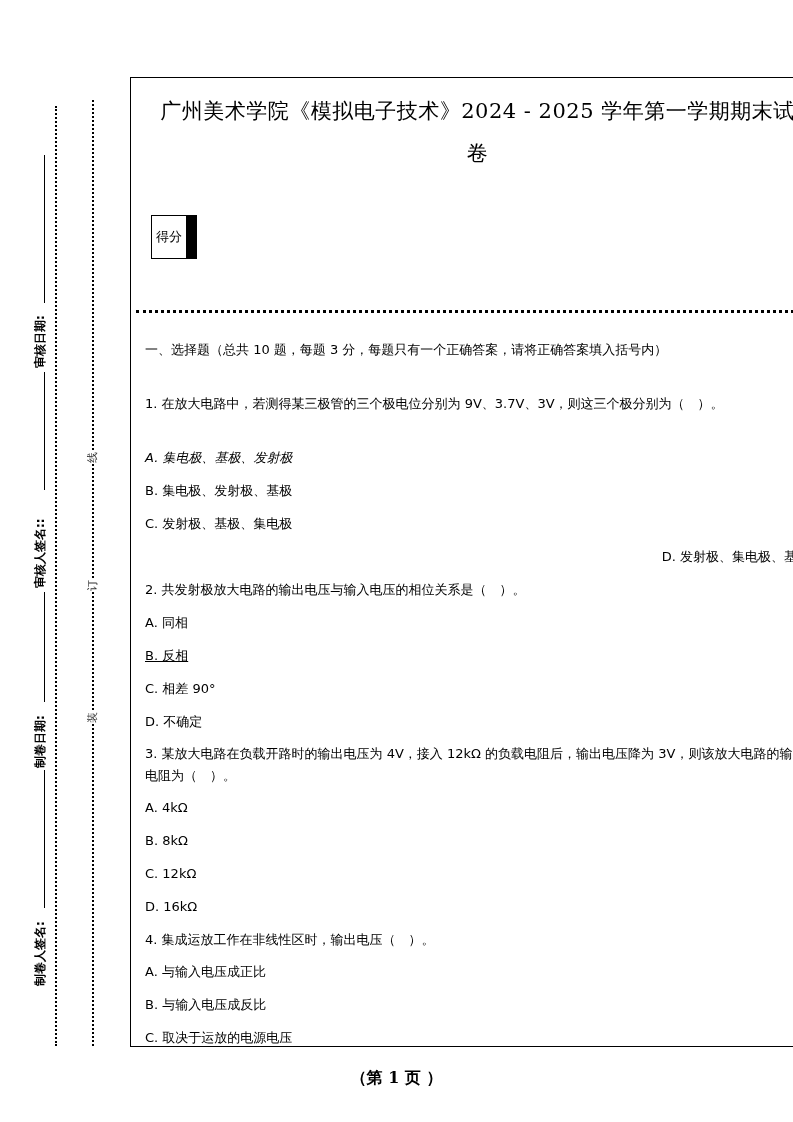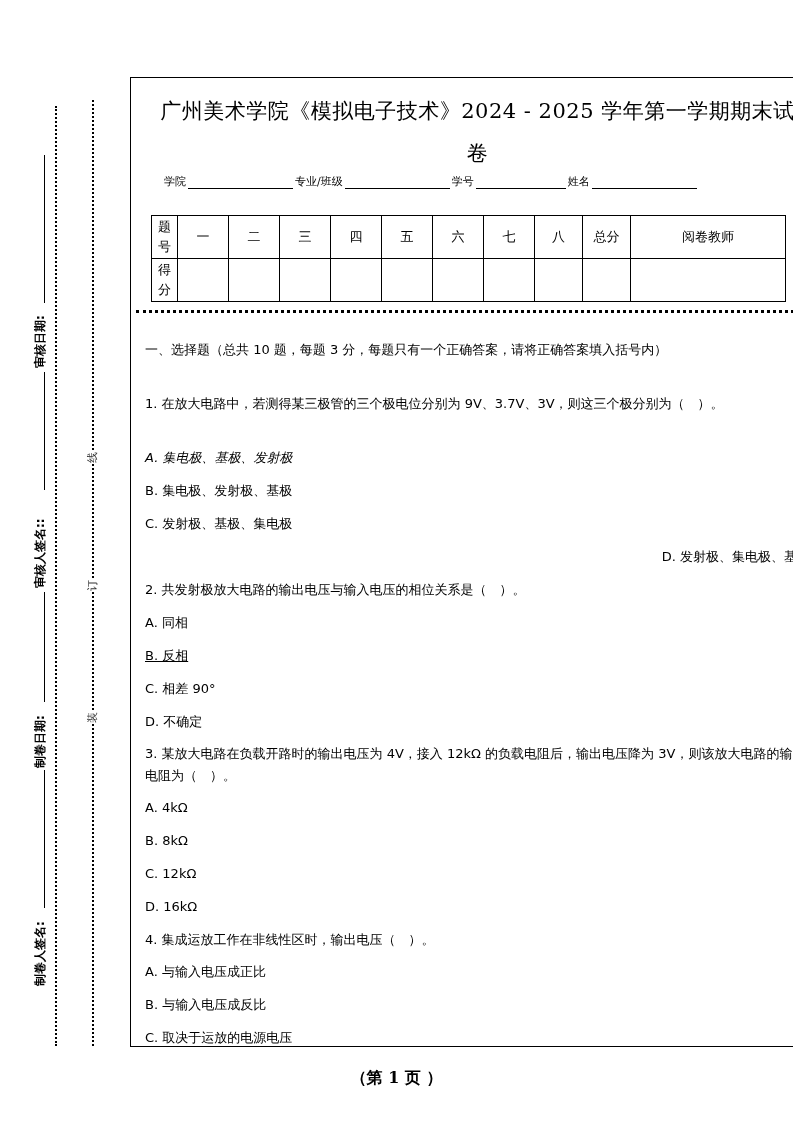--- a/index.html
+++ b/index.html
@@ -45,46 +45,23 @@
   <span class="vchar" style="top:578px;">订</span>
   <span class="vchar" style="top:710px;">装</span>
 </div>
 
 <div class="frame">
   <div class="title">
     <span class="l1">广州美术学院《模拟电子技术》2024 - 2025 学年第一学期期末试</span>
     <span class="l2">卷</span>
   </div>
 
-  <div class="info">
-    <span>学院</span>
-    <span class="blank" style="width:105px;"></span>
-    <span>专业/班级</span>
-    <span class="blank" style="width:105px;"></span>
-    <span>学号</span>
-    <span class="blank" style="width:90px;"></span>
-    <span>姓名</span>
-    <span class="blank" style="width:105px;"></span>
-  </div>
 
   <table class="score">
     <tbody>
-        <tr>
-      <td style="width:25px;">题号</td>
-      <td style="width:50px;">一</td>
-      <td style="width:50px;">二</td>
-      <td style="width:50px;">三</td>
-      <td style="width:50px;">四</td>
-      <td style="width:50px;">五</td>
-      <td style="width:50px;">六</td>
-      <td style="width:50px;">七</td>
-      <td style="width:47px;">八</td>
-      <td style="width:47px;">总分</td>
-      <td style="width:94px;padding:0 30px;">阅卷教师</td>
-    </tr>
     <tr>
       <td style="padding:0 4px;">得分</td>
       <td></td>
       <td></td>
       <td></td>
       <td></td>
       <td></td>
       <td></td>
       <td></td>
       <td></td>

